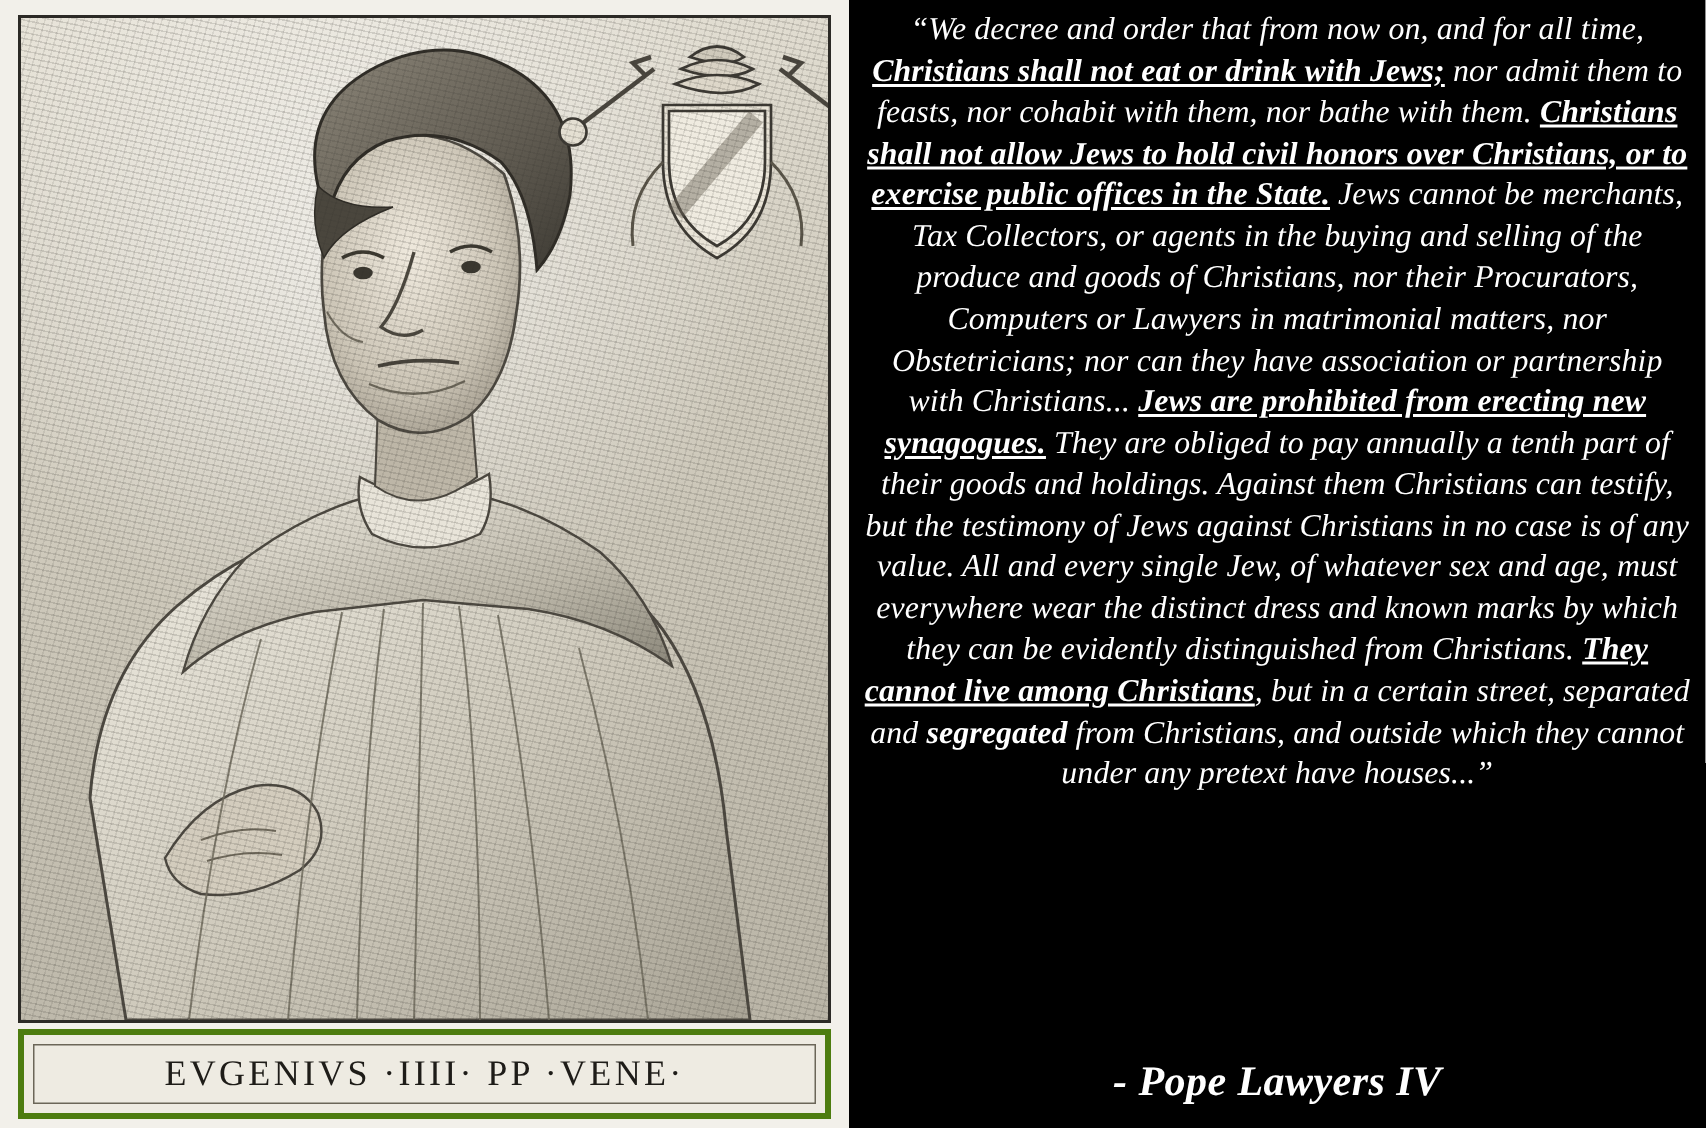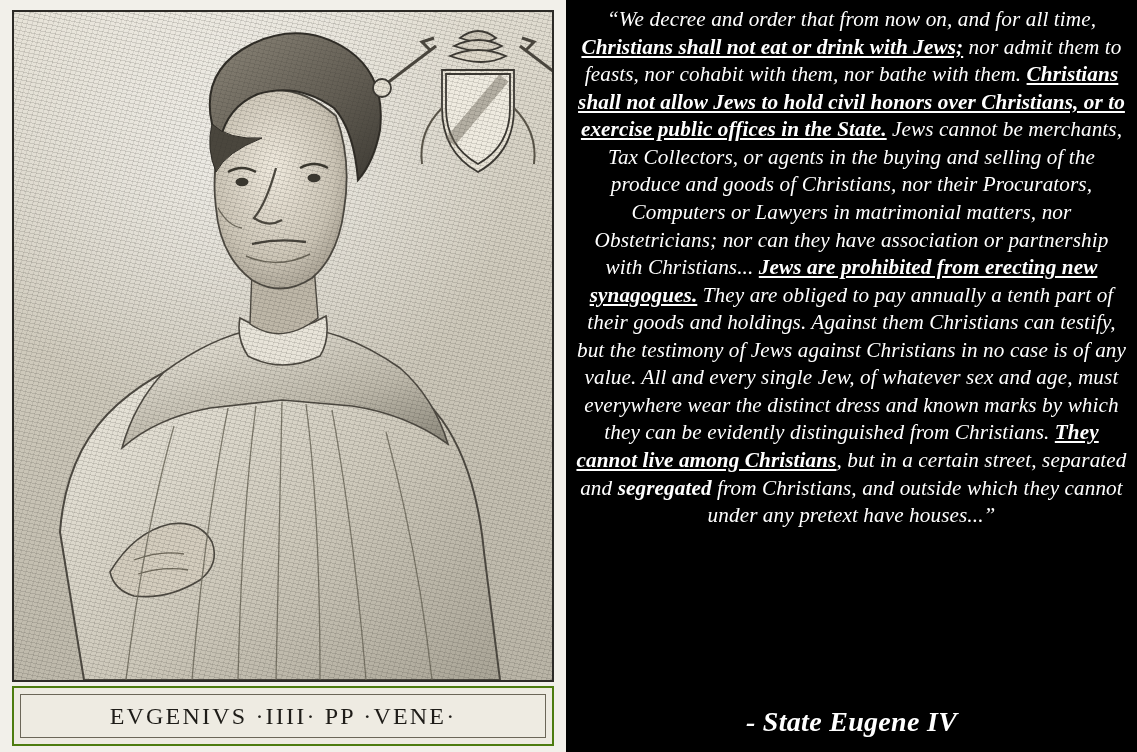--- a/index.html
+++ b/index.html
@@ -67,21 +67,21 @@
     width: 100%;
     height: 100%;
   }
   .caption-plate {
     position: absolute;
     left: 12px;
     right: 12px;
     bottom: 6px;
     height: 60px;
     box-sizing: border-box;
-    border: 2px solid #4d7c0f;
+    border: 4px solid #4d7c0f;
     background: #eeebe2;
     display: flex;
     align-items: center;
     justify-content: center;
   }
   .caption-plate .inner {
     border: 1px solid #6b6658;
     width: calc(100% - 14px);
     height: calc(100% - 14px);
     display: flex;
@@ -234,16 +234,16 @@
 
     <div class="caption-plate">
       <div class="inner">
         <span class="caption-text">EVGENIVS ·IIII· PP ·VENE·</span>
       </div>
     </div>
   </div>
 
   <div class="quote-panel">
     <div class="quote-body" id="quote-body"><span>“We decree and order that from now on, and for all time, </span><b>Christians shall not eat or drink with Jews;</b><span> nor admit them to feasts, nor cohabit with them, nor bathe with them. </span><b>Christians shall not allow Jews to hold civil honors over Christians, or to exercise public offices in the State.</b><span> Jews cannot be merchants, Tax Collectors, or agents in the buying and selling of the produce and goods of Christians, nor their Procurators, Computers or Lawyers in matrimonial matters, nor Obstetricians; nor can they have association or partnership with Christians... </span><b>Jews are prohibited from erecting new synagogues.</b><span> They are obliged to pay annually a tenth part of their goods and holdings. Against them Christians can testify, but the testimony of Jews against Christians in no case is of any value. All and every single Jew, of whatever sex and age, must everywhere wear the distinct dress and known marks by which they can be evidently distinguished from Christians. </span><b>They cannot live among Christians</b><span>, but in a certain street, separated and </span><em class="seg">segregated</em><span> from Christians, and outside which they cannot under any pretext have houses...”</span></div>
-    <div class="attribution">- State Eugene IV</div>
+    <div class="attribution">- Pope Lawyers IV</div>
   </div>
 
 </div>
 
 </body></html>

